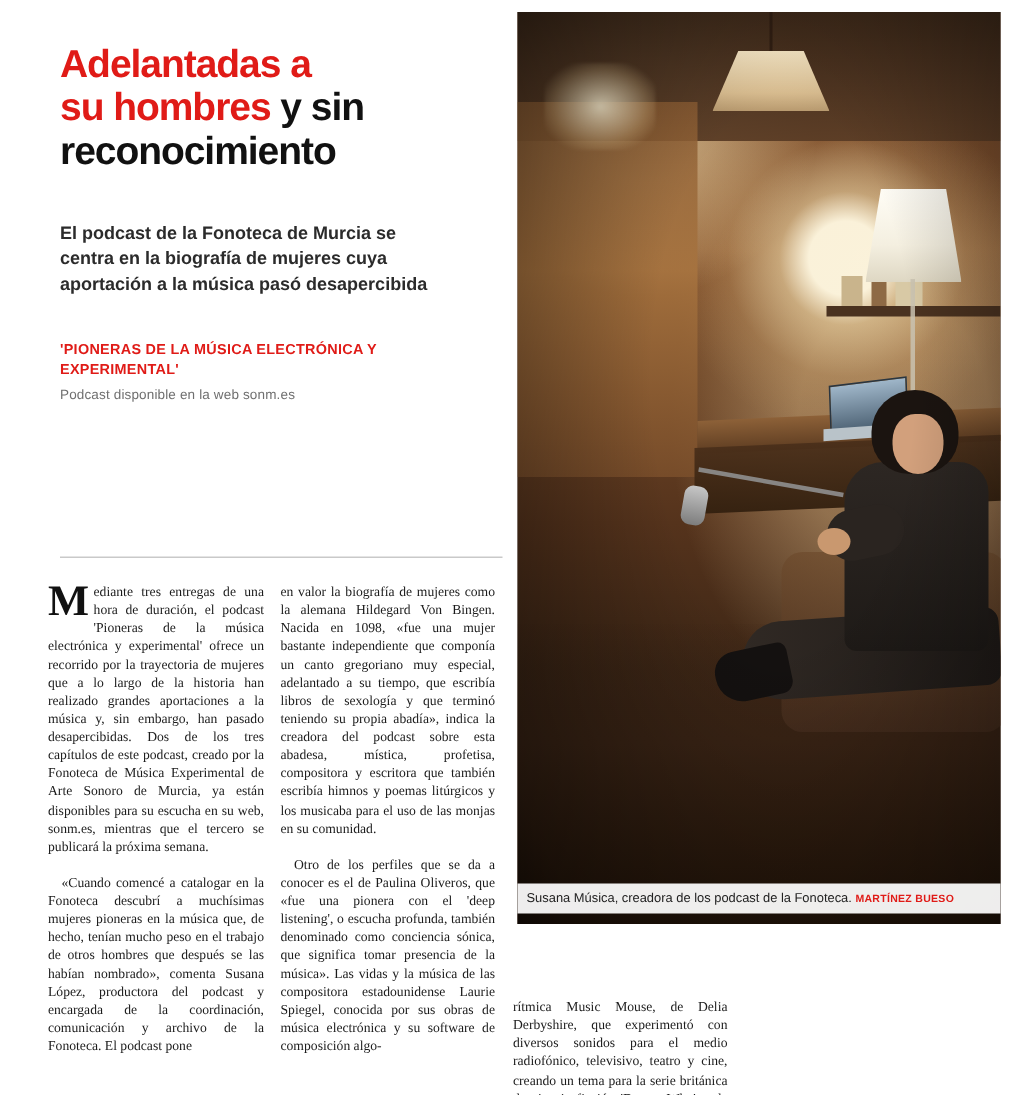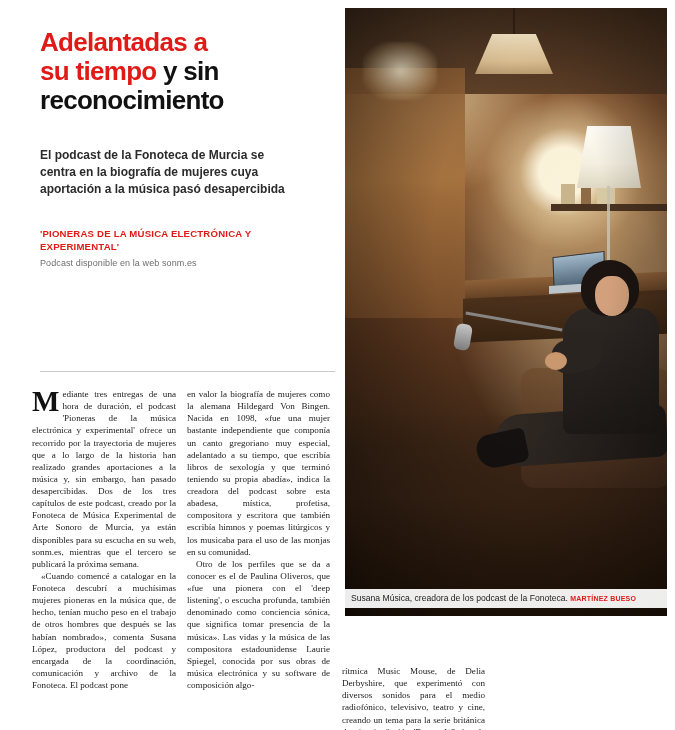--- a/index.html
+++ b/index.html
@@ -263,21 +263,21 @@
     position: absolute;
     top: 0;
     width: 140px;
     font-size: 9.1px;
     line-height: 1.335;
     text-align: justify;
     hyphens: auto;
     color: #1b1b1b;
   }
   .col p { margin: 0; text-indent: 0; }
-  .col p + p { text-indent: 9px; margin-top: 0; }
+  .col p + p { text-indent: 9px; margin-top: 12px; }
 
   #col1 { left: 0px;   width: 144px; }
   #col2 { left: 155px; width: 143px; top: 0; }
   #col3 { left: 310px; width: 143px; top: 230px; margin-top: 47px; }
   #col4 { left: 465px; width: 135px; top: 230px; }
 
   
   .dropcap::first-letter {
     font-family: "Liberation Serif", serif;
     font-weight: bold;
@@ -289,21 +289,21 @@
   }
 </style>
 </head>
 <body>
 
 <div id="page">
 
   <div class="headline-area">
     <h1 class="headline">
       <span class="hl-red">Adelantadas a</span><br>
-      <span class="hl-red">su tiempo</span><span> y sin</span><br>
+      <span class="hl-red">su hombres</span><span> y sin</span><br>
       <span>reconocimiento</span>
     </h1>
 
     <p class="standfirst">El podcast de la Fonoteca de Murcia se centra en la biografía de mujeres cuya aportación a la música pasó desapercibida</p>
 
     <p class="kicker">'PIONERAS DE LA MÚSICA ELECTRÓNICA Y EXPERIMENTAL'</p>
     <p class="kicker-sub">Podcast disponible en la web sonm.es</p>
   </div>
 
   <div class="rule"></div>

